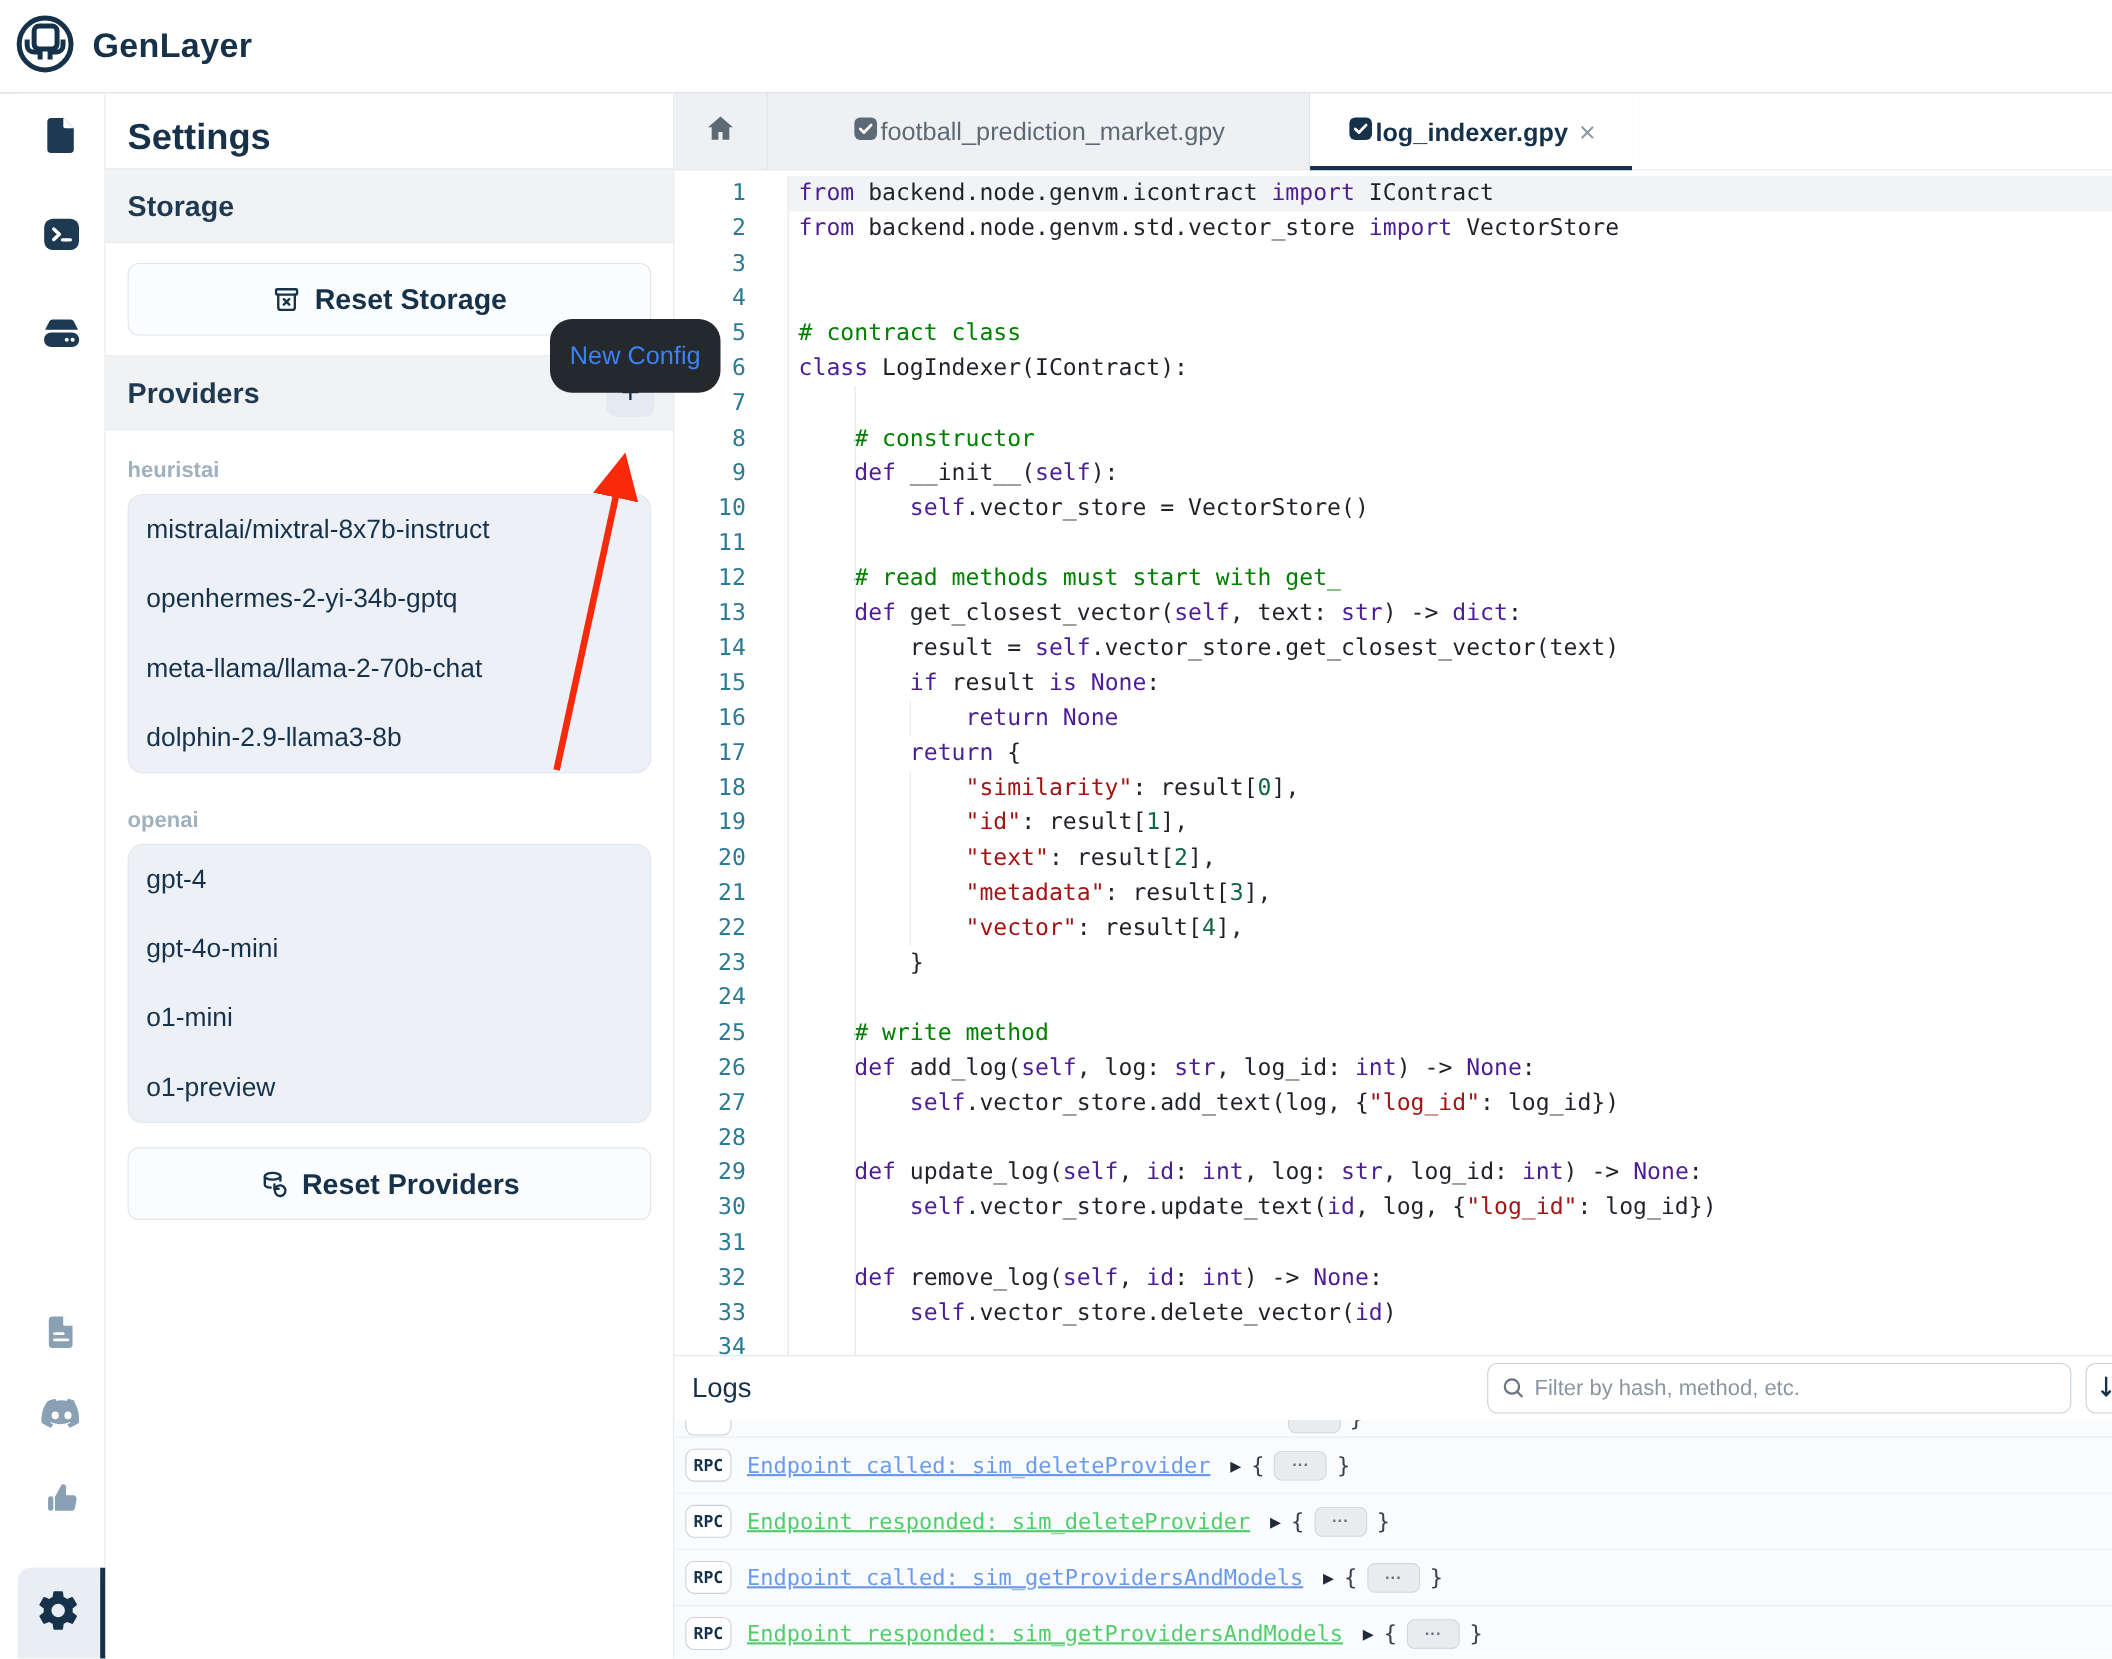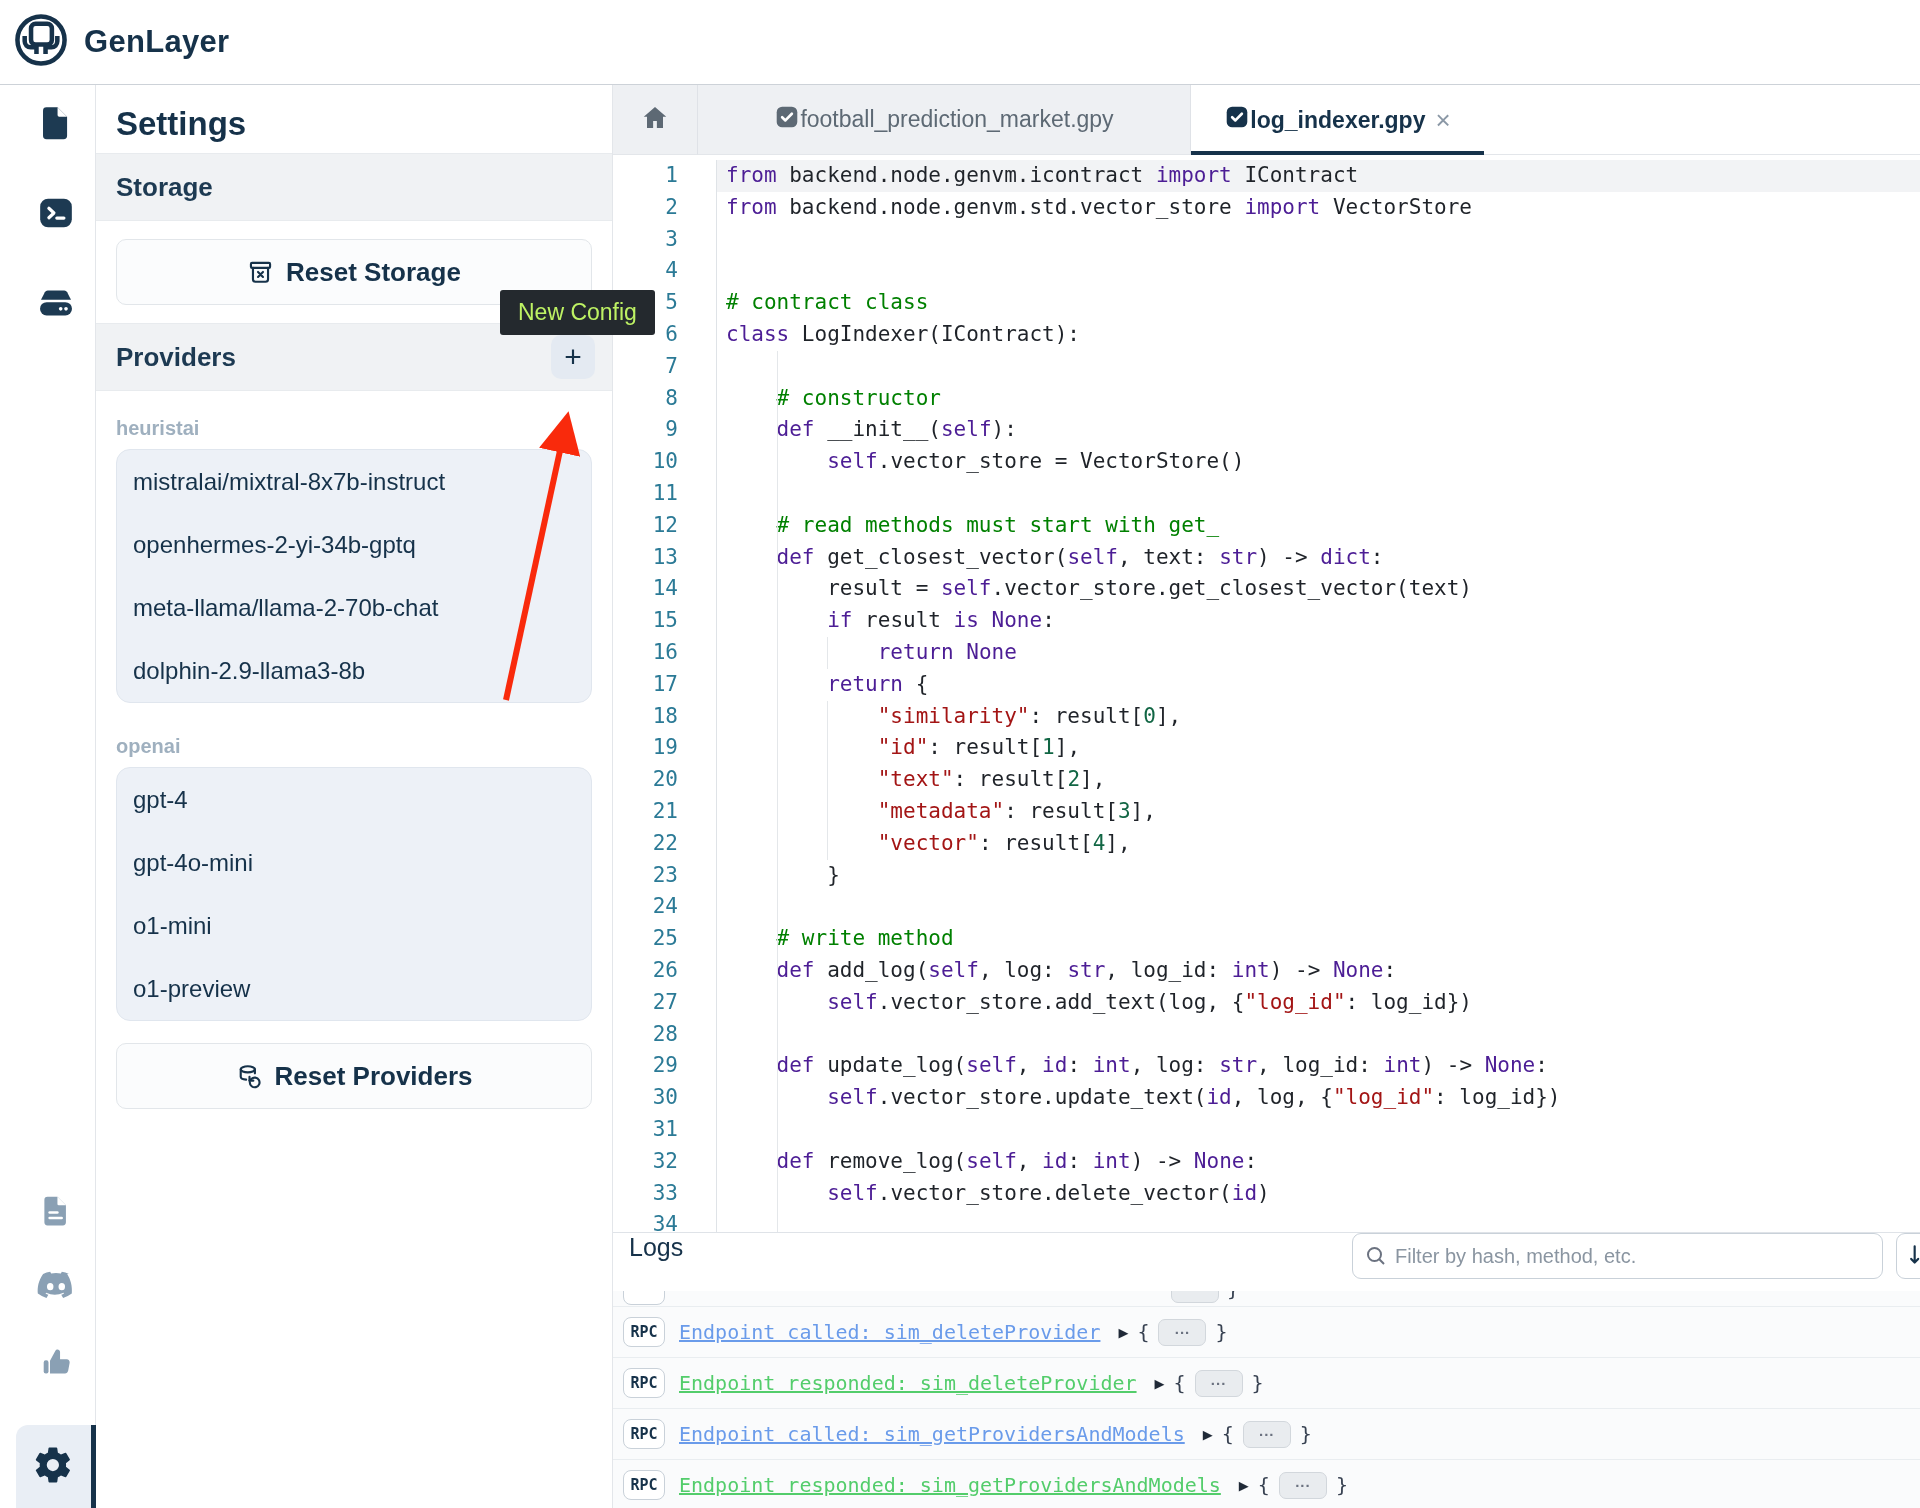--- a/index.html
+++ b/index.html
@@ -33,22 +33,22 @@
     display:flex; align-items:center; justify-content:center; gap:12px; cursor:pointer; }
   .big-btn span { font-size:26px; font-weight:700; color:#16324a; }
   .plus-btn { width:44px; height:44px; background:#e4eaf2; border:none; border-radius:10px;
     font-size:30px; line-height:1; color:#16324a; cursor:pointer; font-family:"Liberation Sans",sans-serif; }
   .group-label { margin:26px 20px 8px; font-size:20px; font-weight:600; color:#9fb0bf; height:24px; }
   .group-label.second { margin-top:32px; }
   .model-box { margin:0 20px; background:#edf1f7; border:1px solid #e0e6ee; border-radius:14px; }
   .model-item { height:63px; display:flex; align-items:center; padding:12px 16px; font-size:24px;
     color:#16324a; cursor:pointer; }
   .reset-providers-wrap { padding:22px 20px 0; }
-  .tooltip { position:absolute; left:404px; top:205px; background:#24292e; color:#bef264; font-size:23px;
-    padding:9px 18px; border-radius:3px; white-space:nowrap; z-index:30; }
+  .tooltip { position:absolute; left:404px; top:205px; background:#24292e; color:#3b82f6; font-size:23px;
+    padding:20px 18px; border-radius:20px; white-space:nowrap; z-index:30; }
   .arrow-overlay { position:absolute; left:0; top:0; width:517px; height:1423px; pointer-events:none; z-index:25; overflow:visible; }
 
   
   .workbench { flex:1; display:flex; flex-direction:column; min-width:0; }
   .tabbar { height:70px; display:flex; background:#eef0f3; }
   .tab-home { width:85px; display:flex; align-items:center; justify-content:center;
     border-right:1px solid #dfe2e7; border-bottom:1px solid #e3e6ea; cursor:pointer; }
   .tab { display:flex; align-items:center; justify-content:center; gap:0; font-size:23px; cursor:pointer; }
   .tab.inactive { width:493px; color:#5d6974; font-weight:500; border-right:1px solid #dfe2e7;
     border-bottom:1px solid #e3e6ea; }
@@ -63,21 +63,21 @@
   .ln { flex:0 0 104px; text-align:right; padding-right:38px; color:#2b7a96;
     border-right:1px solid #dfe3e7; user-select:none; }
   .lc { flex:1; padding-left:9px; position:relative; white-space:pre; }
   .lc.hl { background:#f2f3f5; }
   .lc i.guide { position:absolute; top:0; bottom:0; width:1px; background:#e4e7ea; }
   .tk-k { color:#4c1d95; } .tk-c { color:#008000; } .tk-s { color:#a31515; }
   .tk-n { color:#116644; } .tk-t { color:#1f2329; }
 
   
   .logs { height:276px; border-top:1px solid #dfe3e8; background:#fff; overflow:hidden; }
-  .logs-header { height:58px; display:flex; align-items:flex-start; padding-left:16px; }
+  .logs-header { height:58px; display:flex; align-items:center; padding-left:16px; }
   .logs-title { font-size:25px; font-weight:500; color:#16324a; }
   .filter-wrap { margin-left:auto; position:relative; }
   .filter-input { width:531px; height:46px; border:1.5px solid #c9d1d9; border-radius:9px;
     padding:0 12px 0 42px; font-size:20px; color:#374151; font-family:"Liberation Sans",sans-serif; outline:none; }
   .filter-input::placeholder { color:#8a95a1; }
   .filter-wrap svg { position:absolute; left:12px; top:11px; }
   .sort-btn { width:46px; height:46px; border:1.5px solid #c9d1d9; border-radius:9px; background:#fff;
     margin-left:13px; margin-right:-22px; display:flex; align-items:center; justify-content:center; cursor:pointer; }
   .log-strip { height:16px; position:relative; overflow:hidden; border-bottom:1px solid #e9edf0; background:#fafbfc; }
   .log-strip .ghost-badge { position:absolute; left:10px; top:-16px; width:42px; height:30px;

